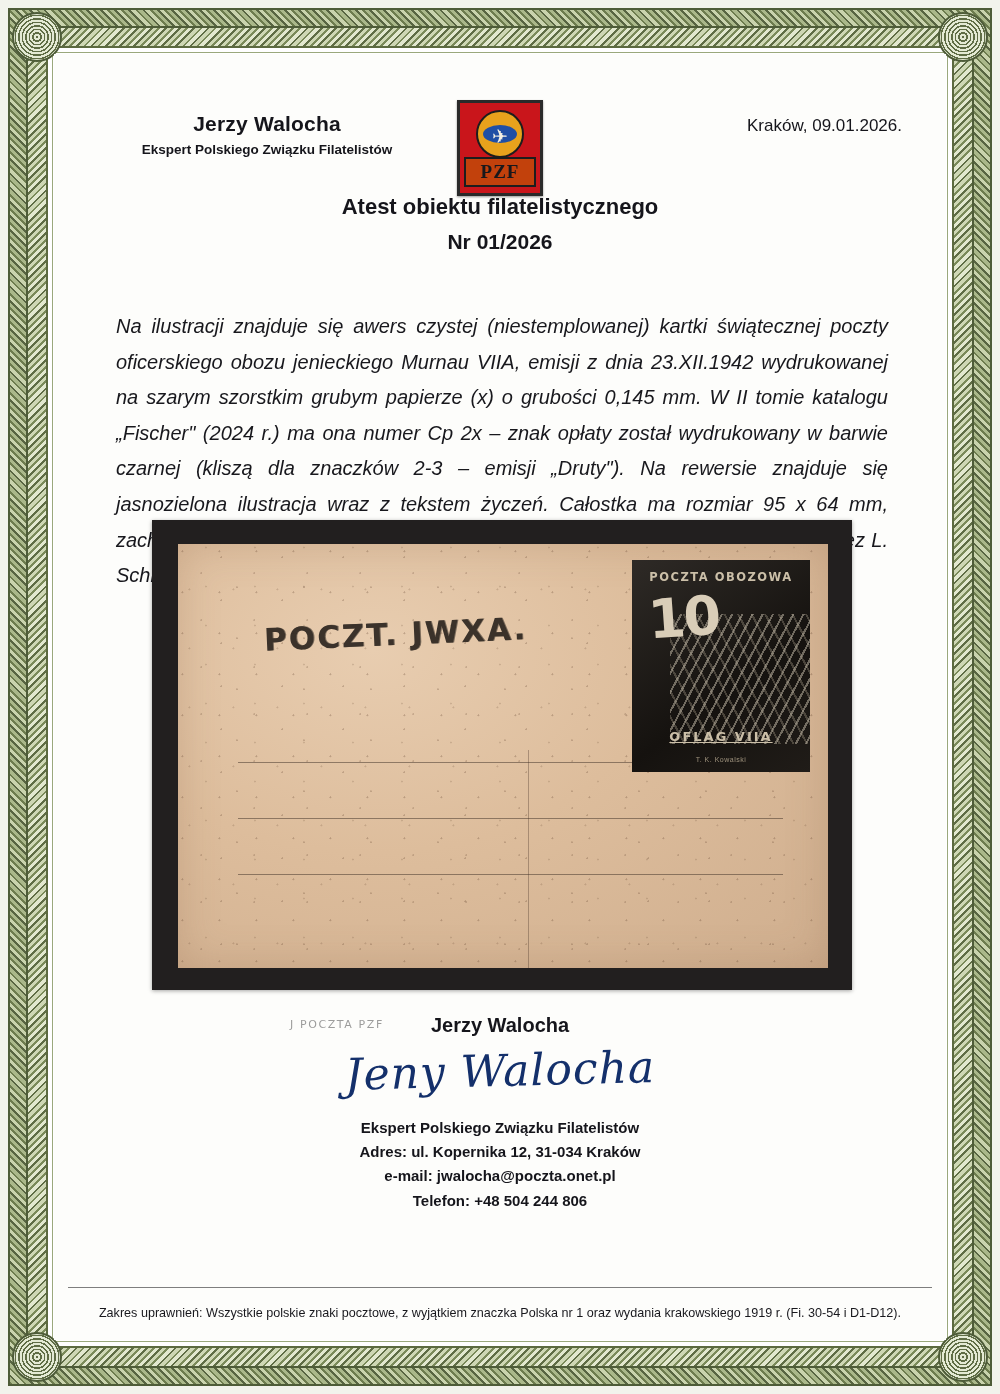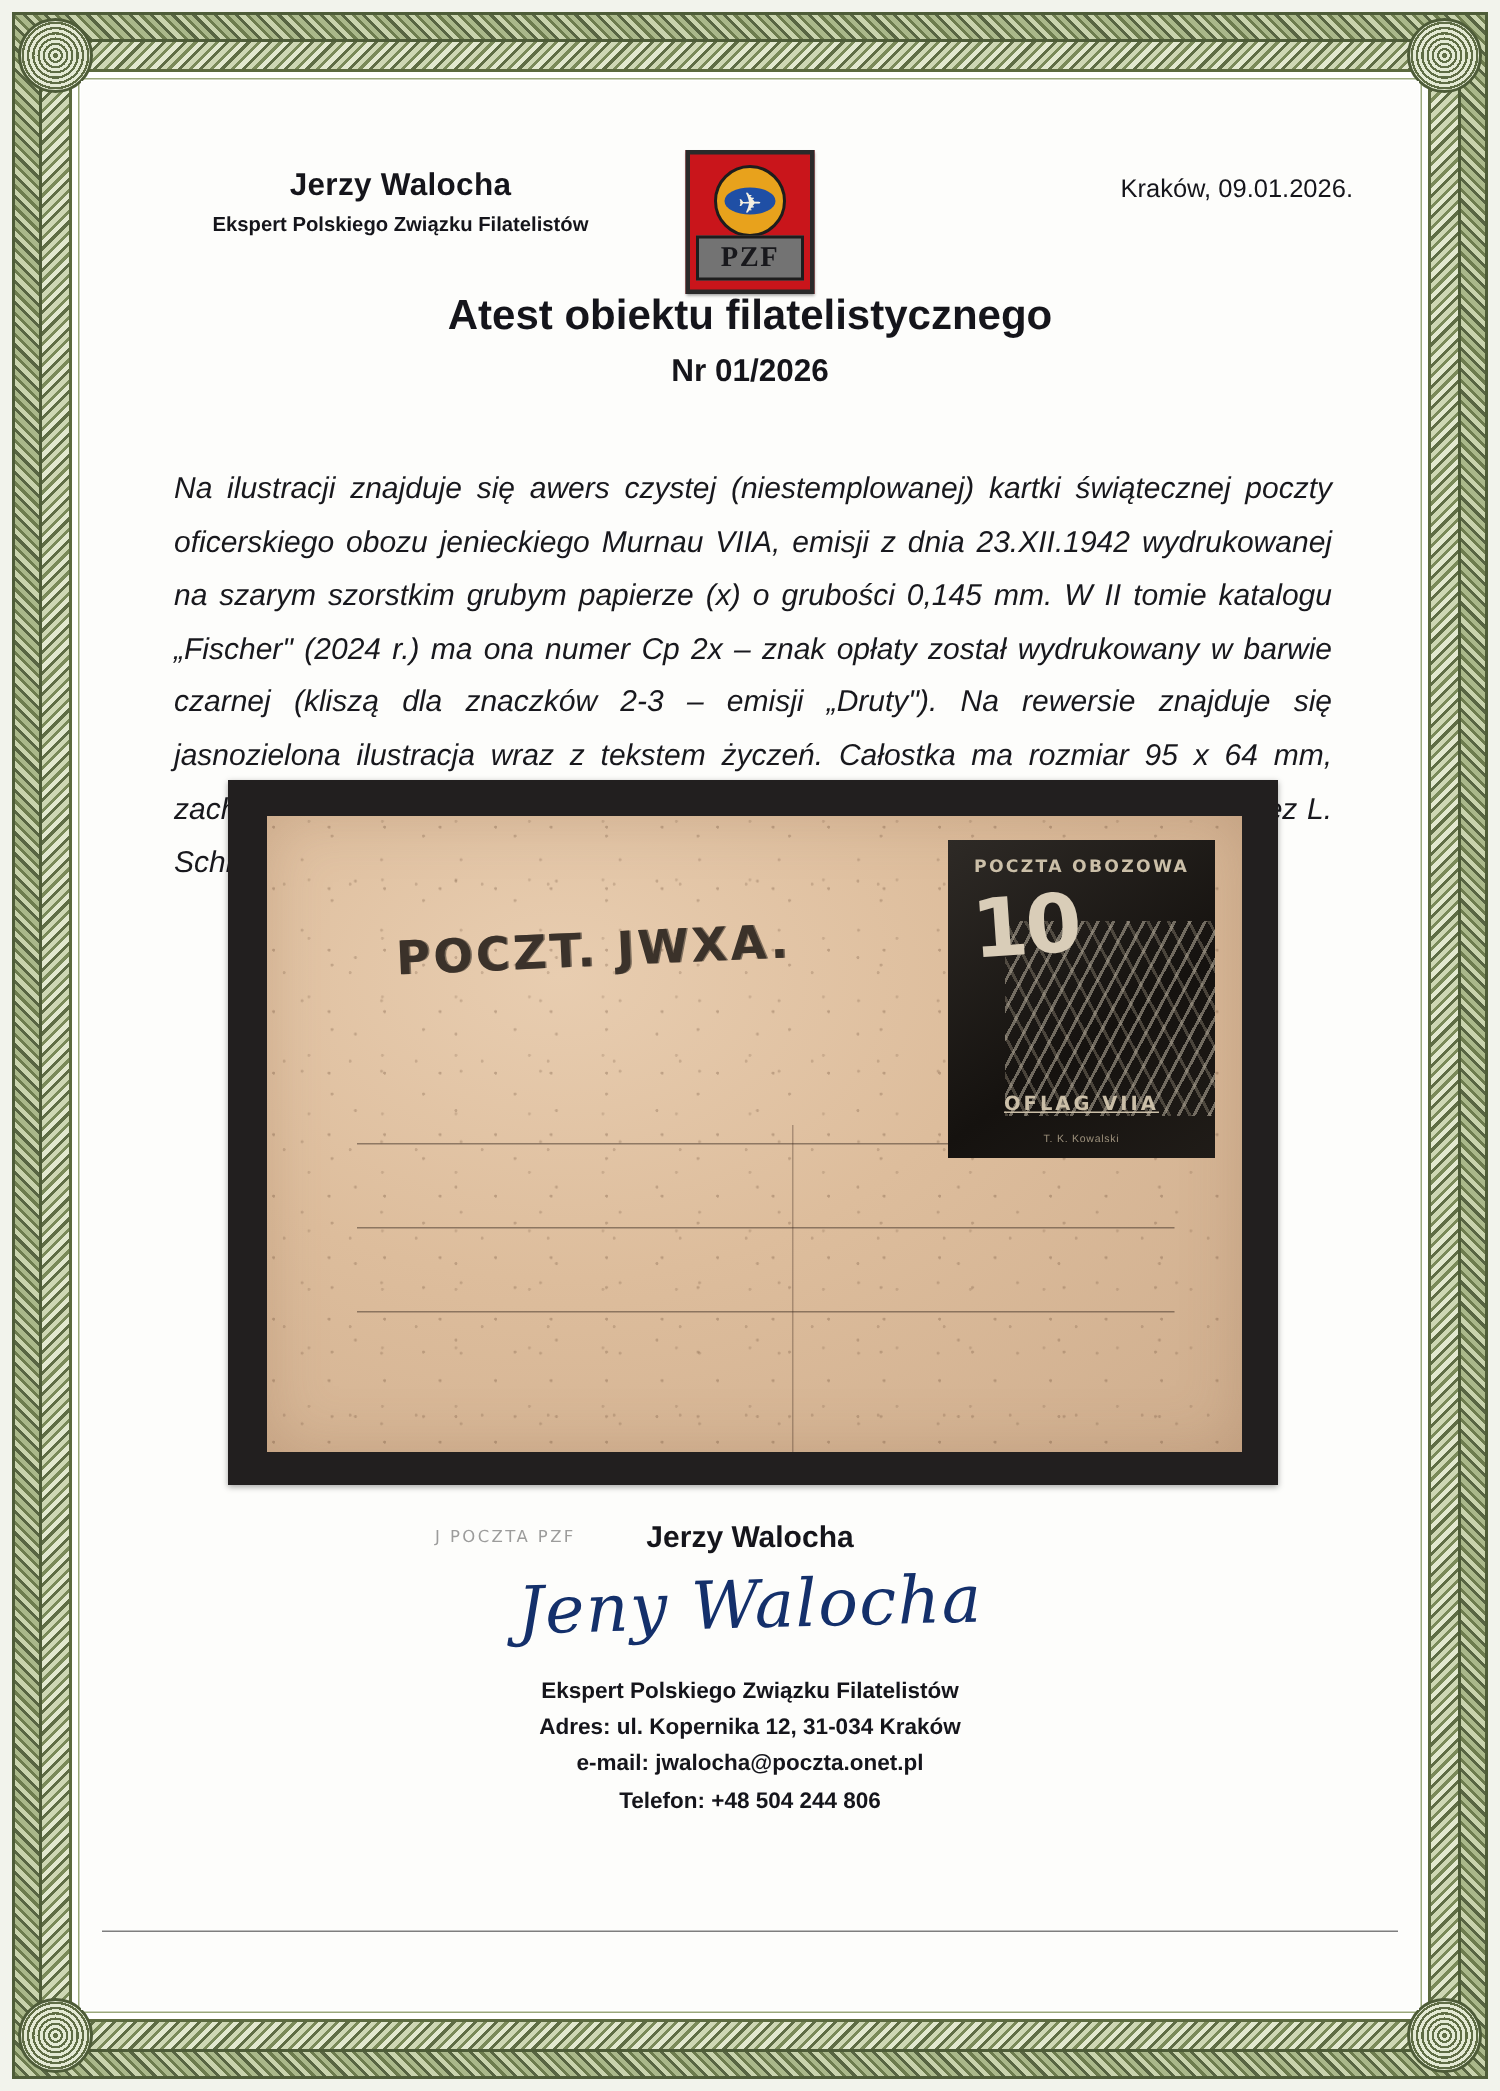--- a/index.html
+++ b/index.html
@@ -187,21 +187,21 @@
     font-size: 19px;
     color: #f4f0e2;
     line-height: 1;
   }
   .pzf-band {
     position: absolute;
     left: 4px;
     right: 4px;
     bottom: 6px;
     height: 30px;
-    background: #737373;
+    background: #c2410c;
     border: 2px solid #1d1d1d;
     box-sizing: border-box;
     display: flex;
     align-items: center;
     justify-content: center;
   }
   .pzf-text {
     font-size: 19px;
     font-weight: bold;
     color: #18181c;
@@ -210,21 +210,21 @@
   }
 
   
   .title-block {
     position: absolute;
     left: 0; right: 0;
     top: 140px;
     text-align: center;
   }
   .doc-title {
-    font-size: 28px;
+    font-size: 22px;
     font-weight: bold;
     color: #15151b;
   }
   .doc-number {
     margin-top: 10px;
     font-size: 21px;
     font-weight: bold;
     color: #15151b;
   }
 
@@ -506,15 +506,16 @@
       <div class="signature">Jeny Walocha</div>
       <div class="sign-lines">
         <div>Ekspert Polskiego Związku Filatelistów</div>
         <div>Adres: ul. Kopernika 12, 31-034 Kraków</div>
         <div>e-mail: jwalocha@poczta.onet.pl</div>
         <div>Telefon: +48 504 244 806</div>
       </div>
     </div>
 
     <div class="footer-rule"></div>
+    <div class="footer-scope">Zakres uprawnień: Wszystkie polskie znaki pocztowe, z wyjątkiem znaczka Polska nr 1 oraz wydania krakowskiego 1919 r. (Fi. 30-54 i D1-D12).</div>
 
   </div>
 </div>
 
 </body></html>

